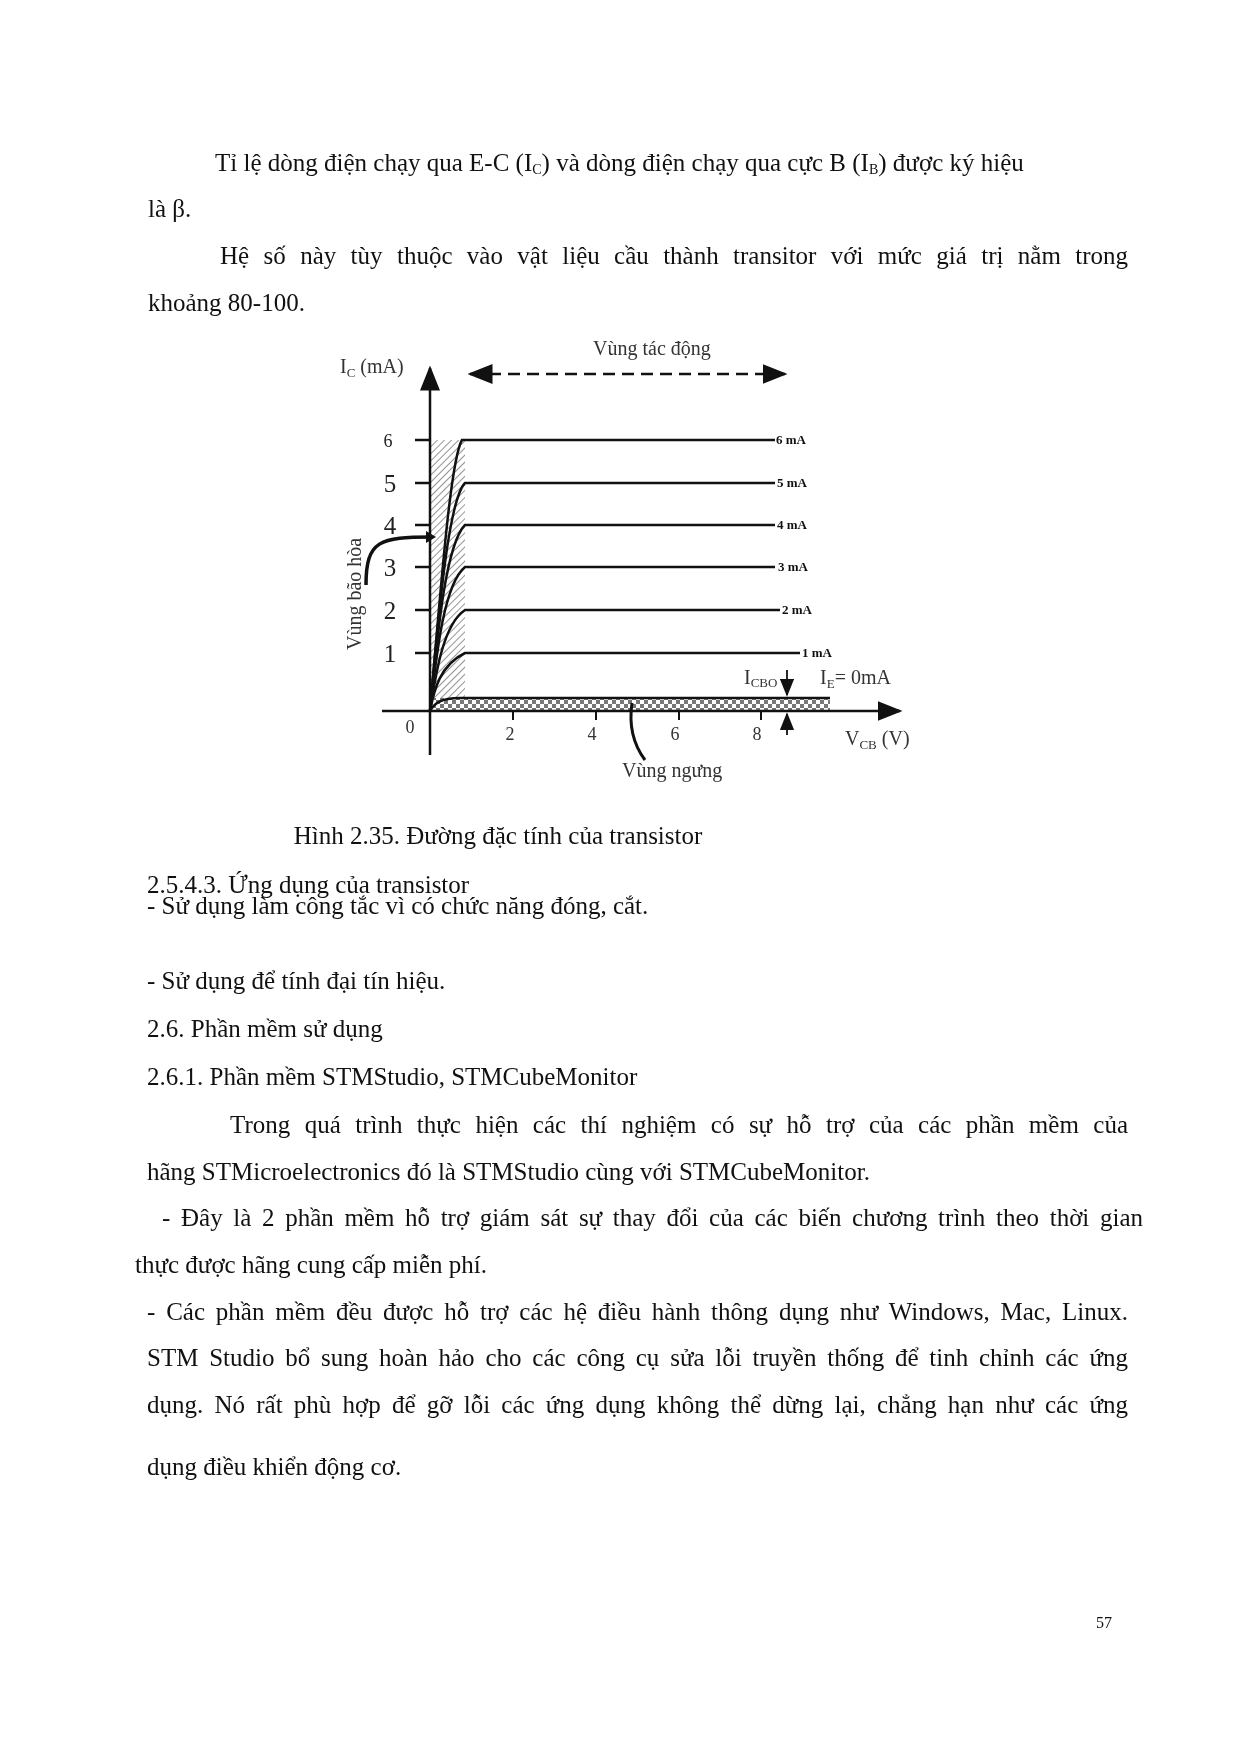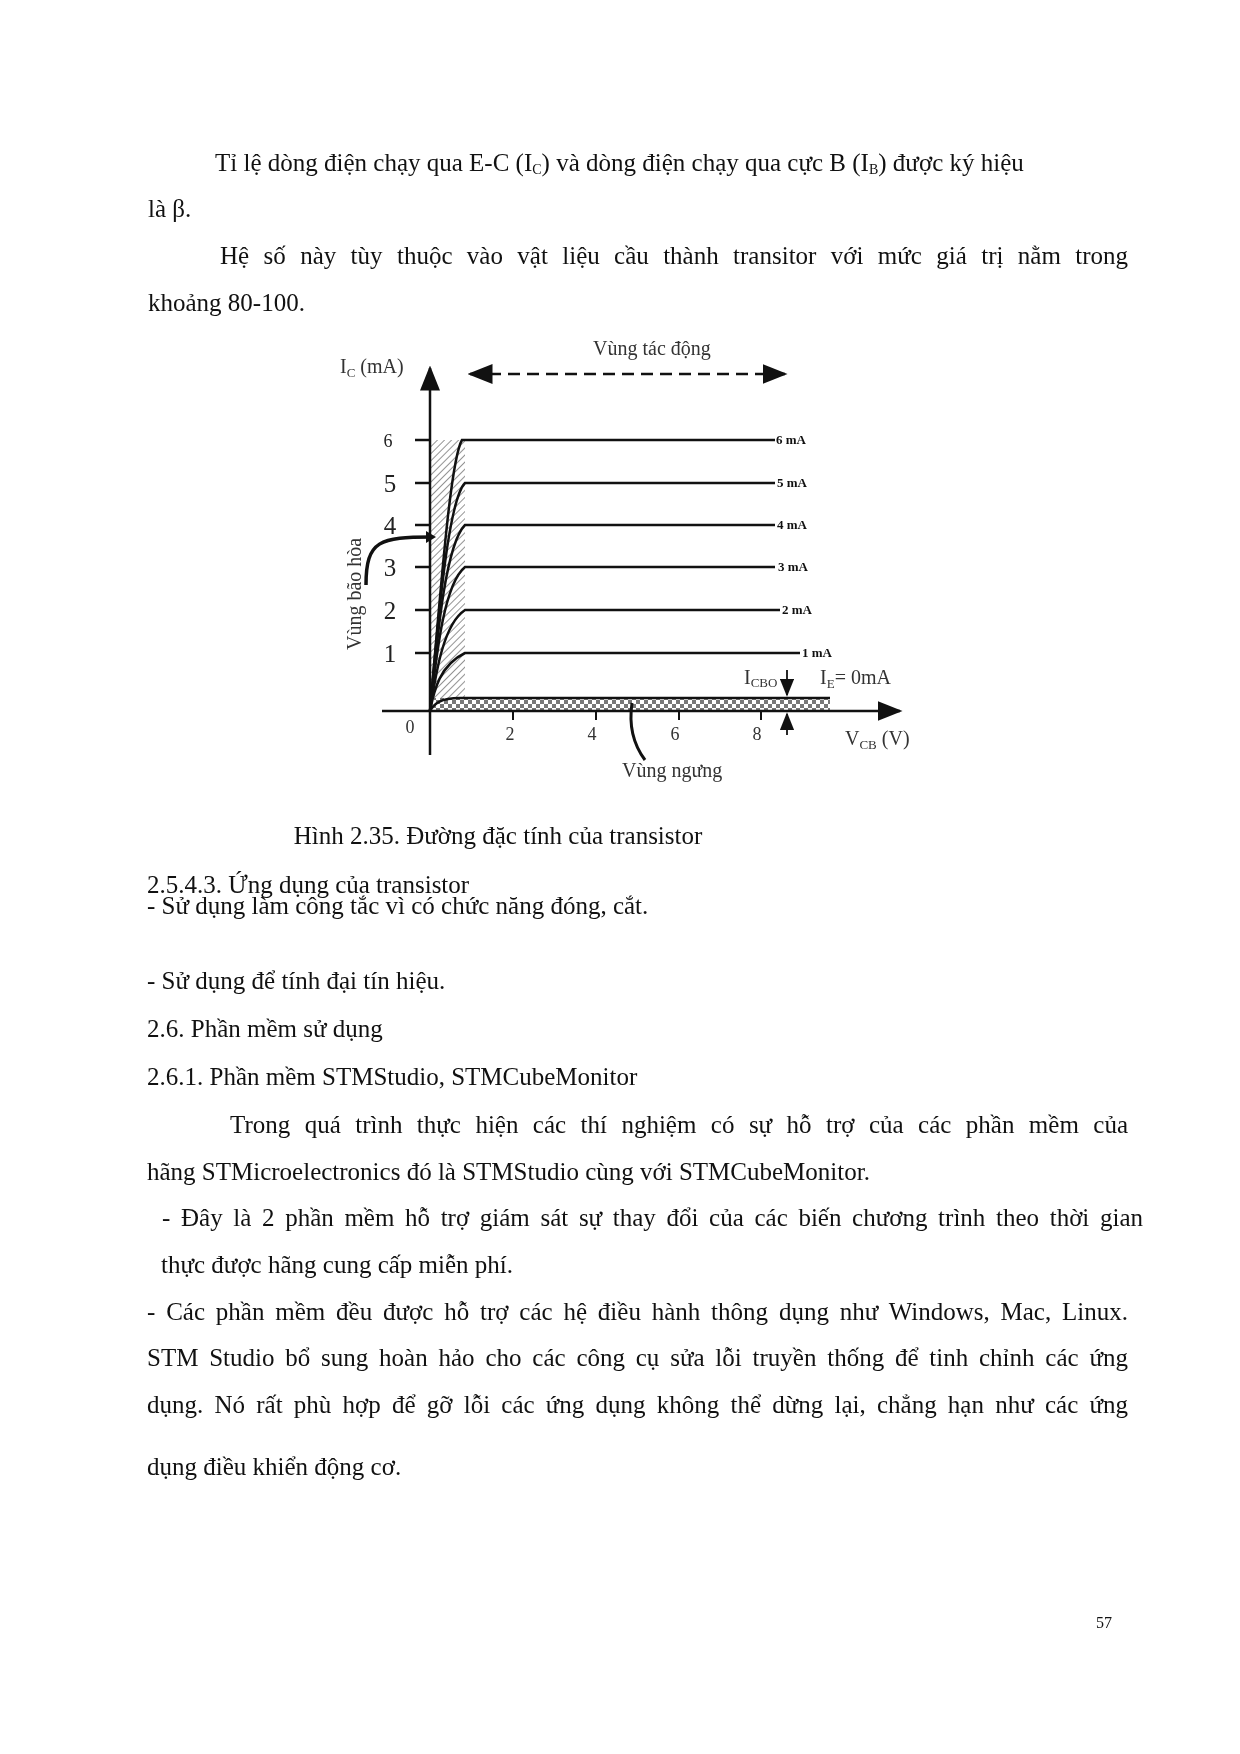--- a/index.html
+++ b/index.html
@@ -127,19 +127,19 @@
 <div class="line bold" style="left:147px; top:872px;">2.5.4.3. Ứng dụng của transistor</div>
 <div class="line" style="left:147px; top:893px;">- Sử dụng làm công tắc vì có chức năng đóng, cắt.</div>
 <div class="line" style="left:147px; top:968px;">- Sử dụng để tính đại tín hiệu.</div>
 
 <div class="line bold" style="left:147px; top:1016px;">2.6. Phần mềm sử dụng</div>
 <div class="line bold" style="left:147px; top:1064px;">2.6.1. Phần mềm STMStudio, STMCubeMonitor</div>
 
 <div class="line just" style="left:230px; top:1112px; width:898px;">Trong quá trình thực hiện các thí nghiệm có sự hỗ trợ của các phần mềm của</div>
 <div class="line" style="left:147px; top:1159px;">hãng STMicroelectronics đó là STMStudio cùng với STMCubeMonitor.</div>
 <div class="line just" style="left:147px; top:1205px; width:981px;margin-left:15px;">- Đây là 2 phần mềm hỗ trợ giám sát sự thay đổi của các biến chương trình theo thời gian</div>
-<div class="line" style="left:161px; top:1252px;text-align:center;">thực được hãng cung cấp miễn phí.</div>
+<div class="line" style="left:135px; top:1252px;text-align:center;">thực được hãng cung cấp miễn phí.</div>
 <div class="line just" style="left:147px; top:1299px; width:981px;">- Các phần mềm đều được hỗ trợ các hệ điều hành thông dụng như Windows, Mac, Linux.</div>
 <div class="line just" style="left:147px; top:1345px; width:981px;">STM Studio bổ sung hoàn hảo cho các công cụ sửa lỗi truyền thống để tinh chỉnh các ứng</div>
 <div class="line just" style="left:147px; top:1392px; width:981px;">dụng. Nó rất phù hợp để gỡ lỗi các ứng dụng không thể dừng lại, chẳng hạn như các ứng</div>
 <div class="line" style="left:147px; top:1438px;margin-top:16px;">dụng điều khiển động cơ.</div>
 
 <div class="pagenum">57</div>
 
 </body></html>

